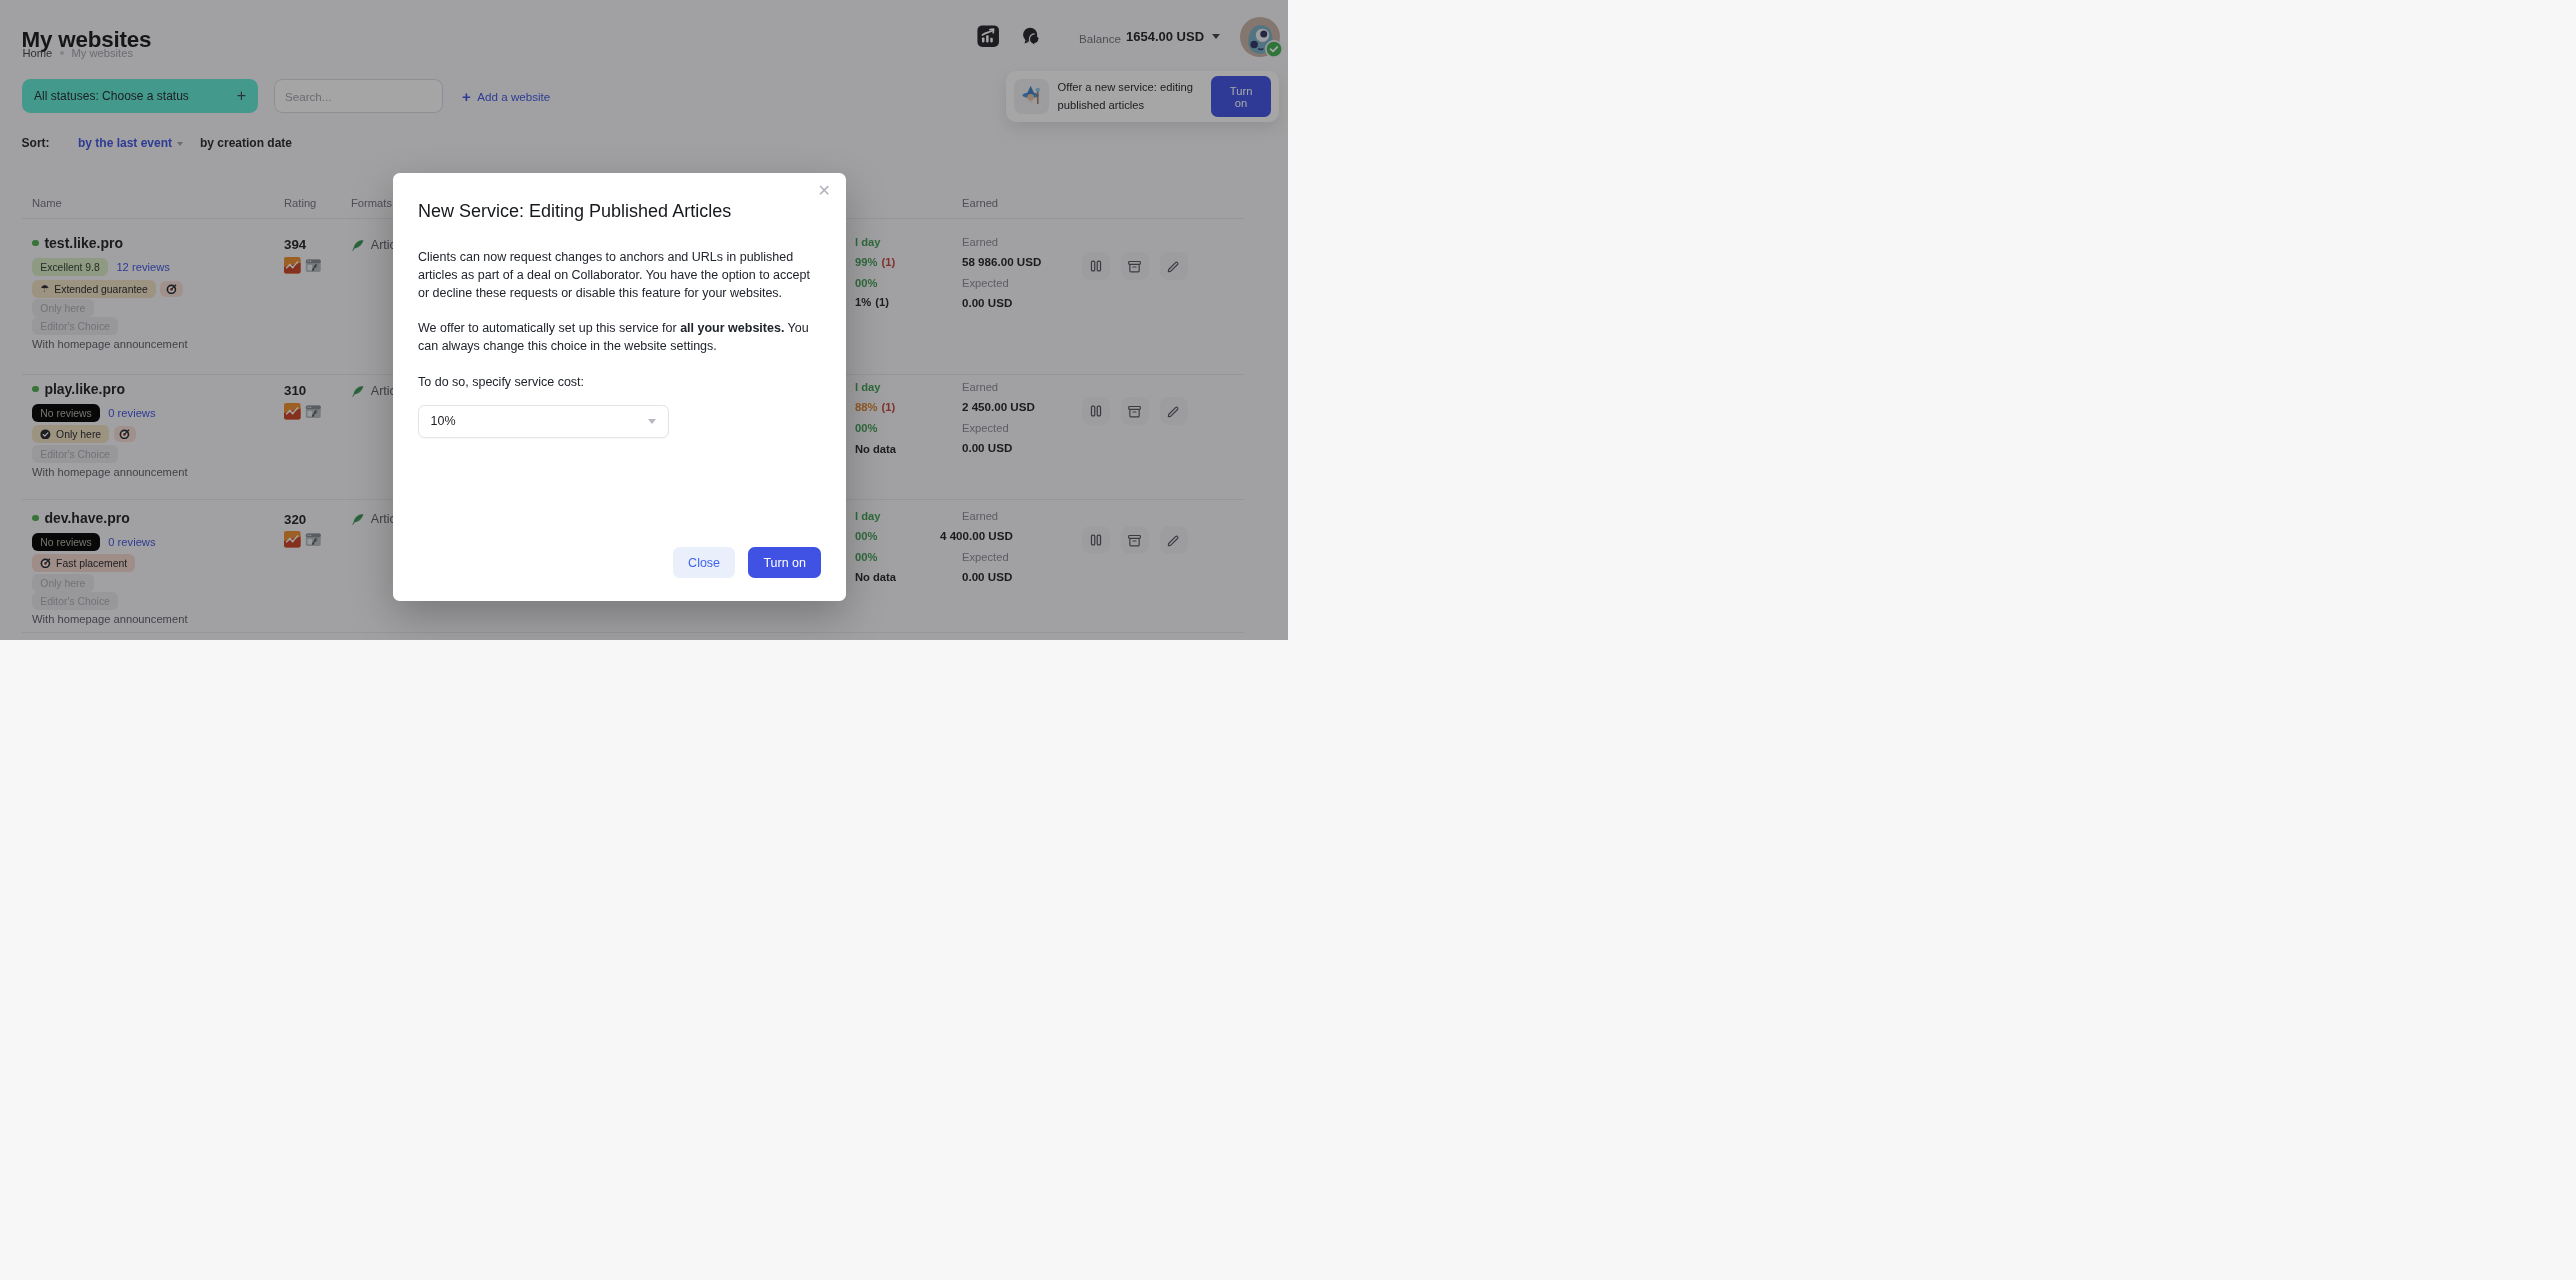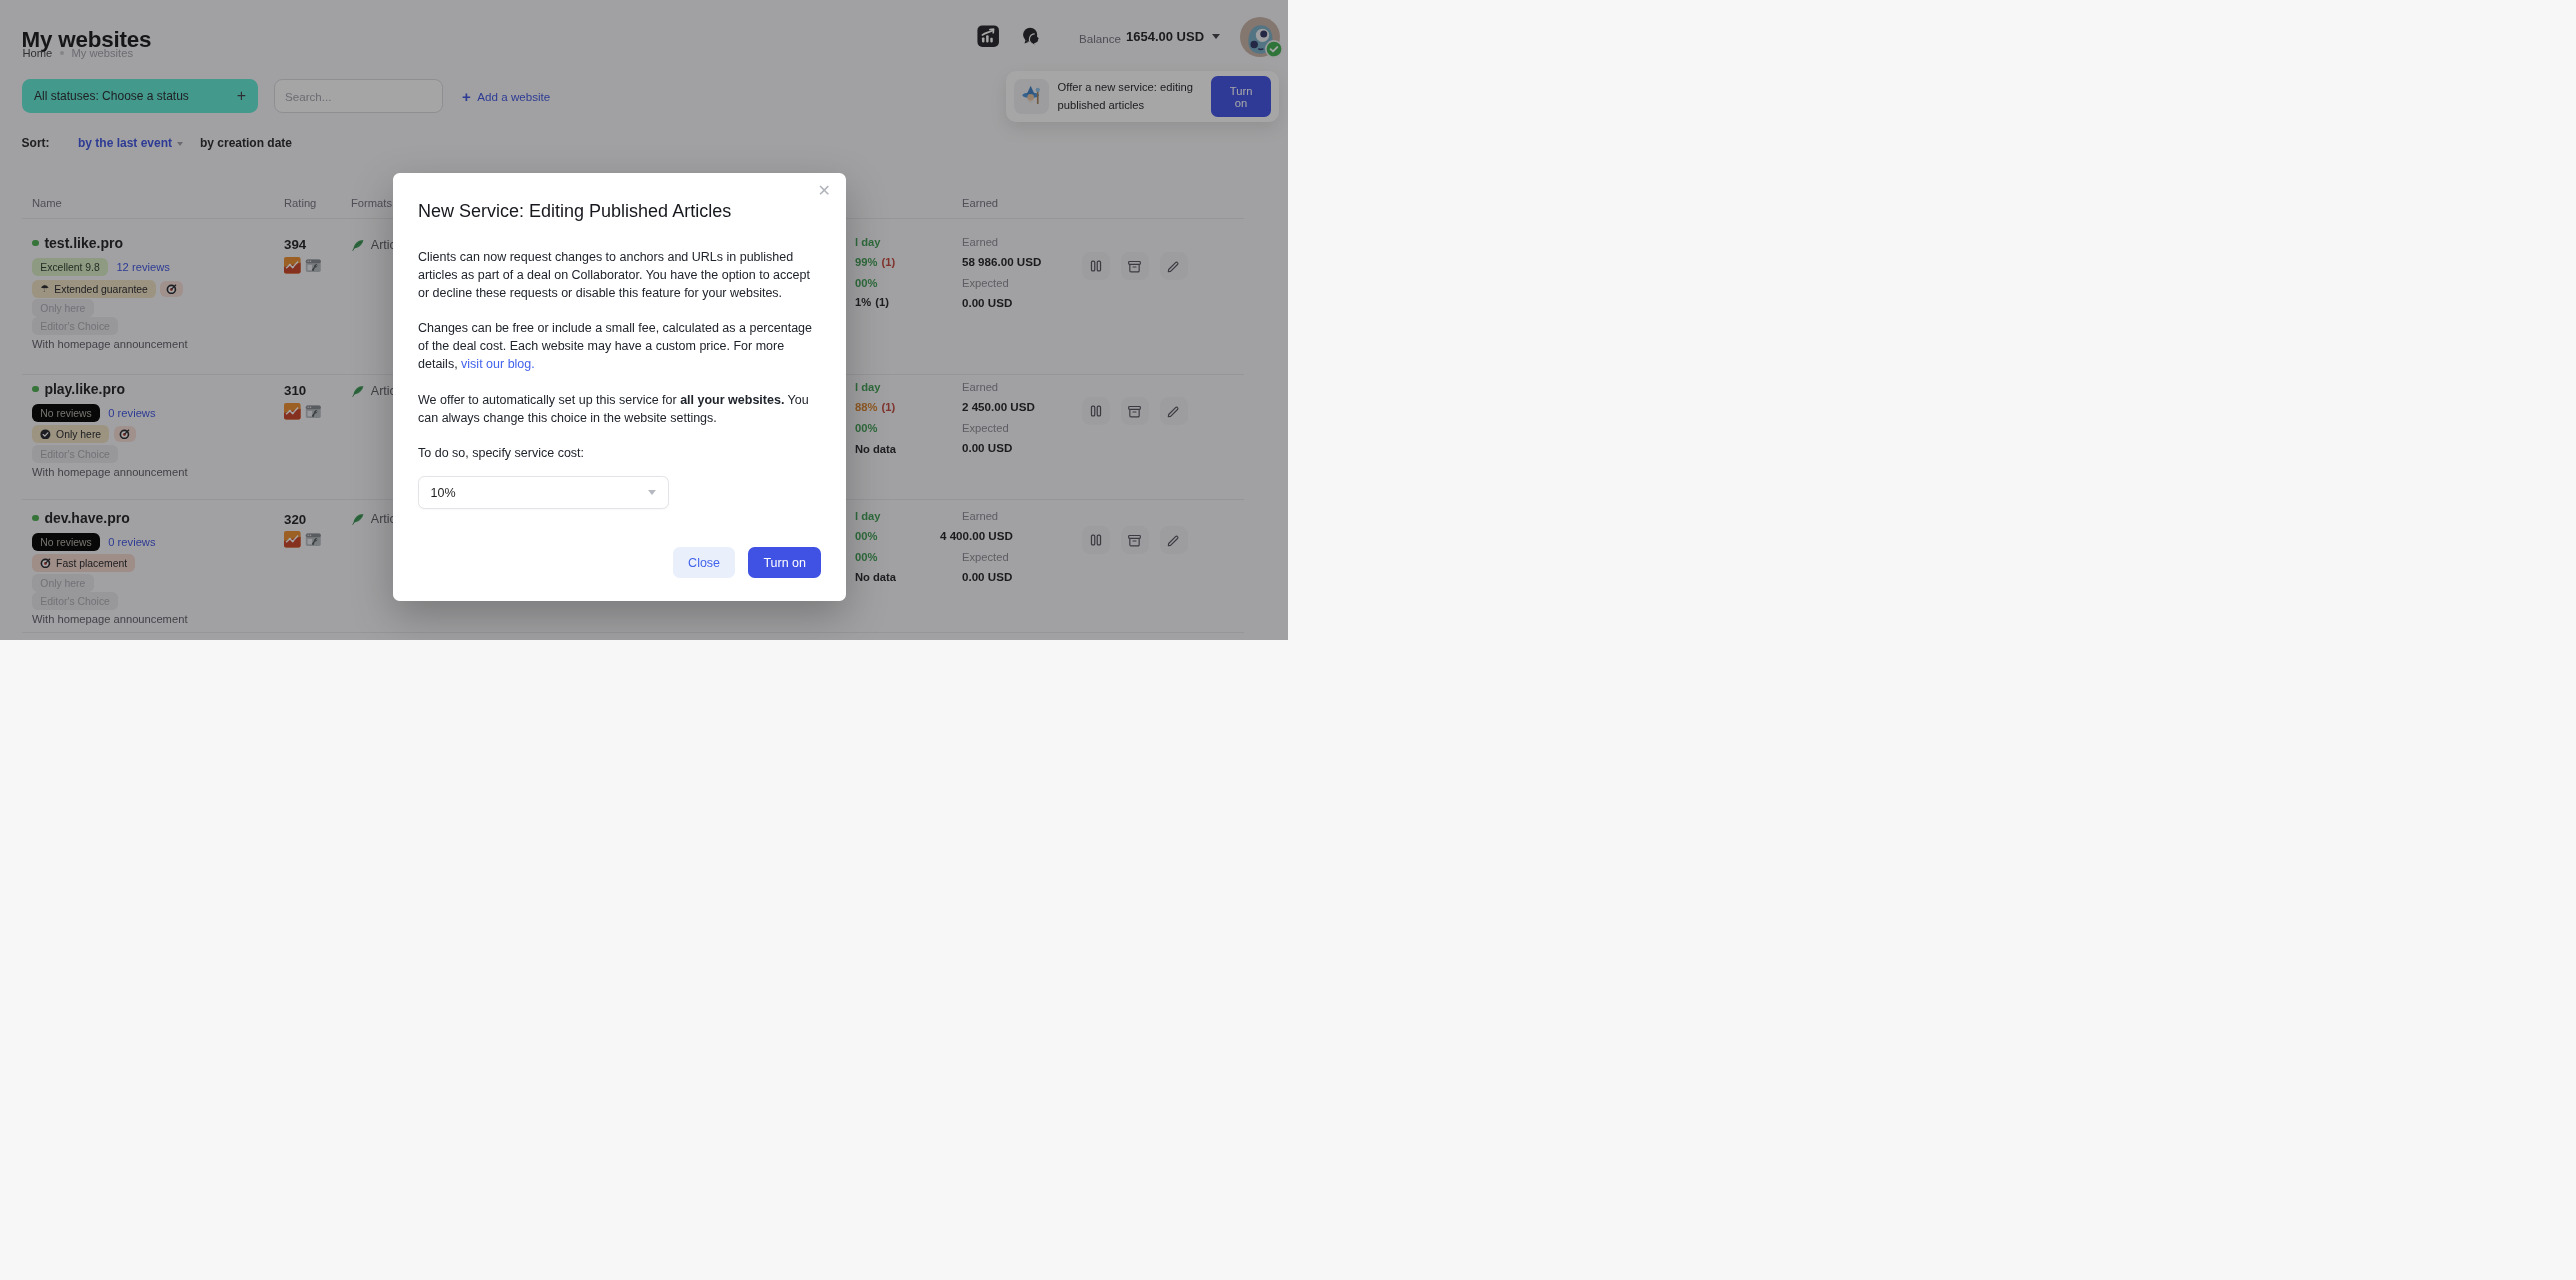--- a/index.html
+++ b/index.html
@@ -457,21 +457,20 @@
     </button>
 </div>
 <div class="abs divider" style="top:632px;"></div>
 
 <div class="abs overlay"></div>
 
 <div class="abs modal">
   <span class="modal-close">✕</span>
   <div class="modal-title">New Service: Editing Published Articles</div>
   <p class="first">Clients can now request changes to anchors and URLs in published articles as part of a deal on Collaborator. You have the option to accept or decline these requests or disable this feature for your websites.</p>
-  <p><span>Changes can be free or include a small fee, calculated as a percentage of the deal cost. Each website may have a custom price. For more details, </span><span class="blog-link">visit our blog.</span></p>
   <p><span>We offer to automatically set up this service for </span><b>all your websites.</b><span> You can always change this choice in the website settings.</span></p>
   <p>To do so, specify service cost:</p>
   <div class="cost-select">
     <span>10%</span>
     <span class="sel-caret"></span>
   </div>
   <div class="modal-footer">
     <button class="btn btn-soft">Close</button>
     <button class="btn btn-primary">Turn on</button>
   </div>

